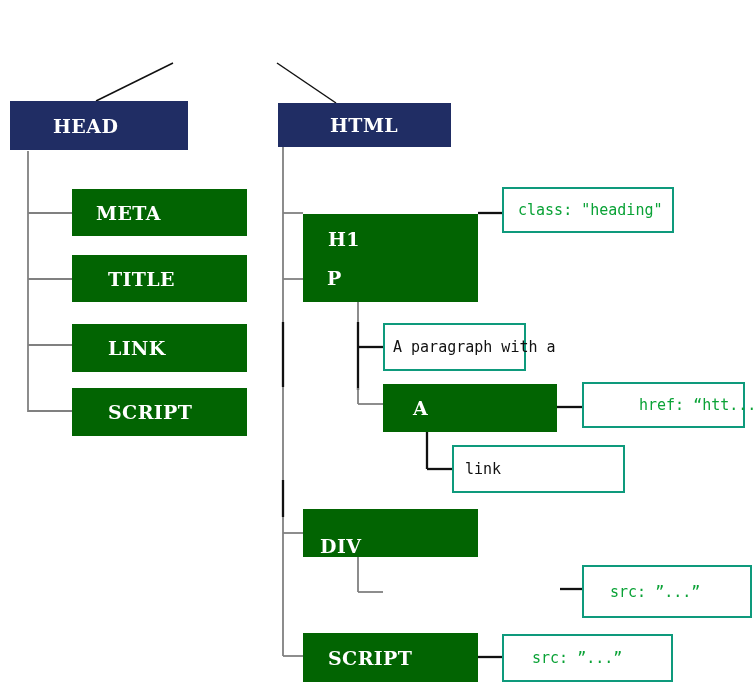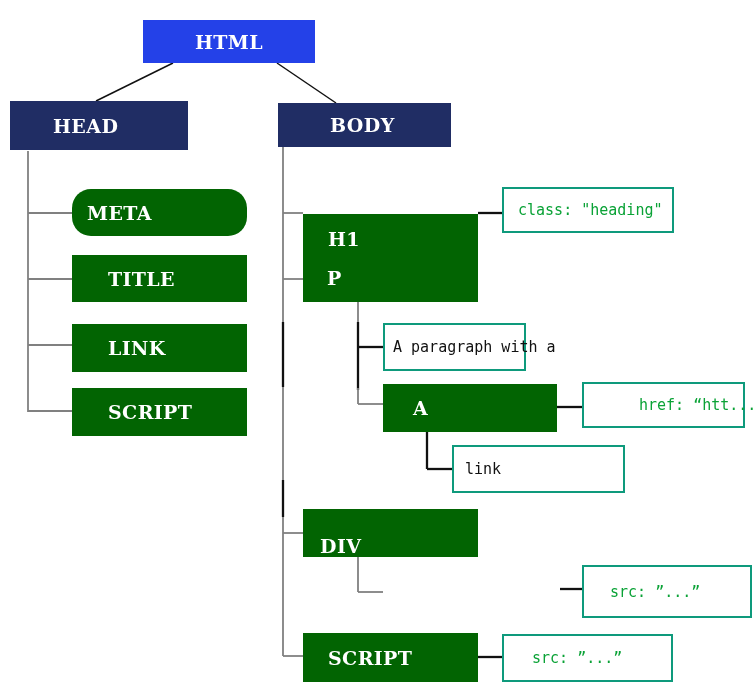--- a/index.html
+++ b/index.html
@@ -85,32 +85,29 @@
 
     <line class="gline" x1="358" y1="557" x2="358" y2="592"></line>
     <line class="gline" x1="358" y1="592" x2="383" y2="592"></line>
 
     <line class="bline" x1="478" y1="213" x2="502" y2="213"></line>
     <line class="bline" x1="557" y1="407" x2="582" y2="407"></line>
     <line class="bline" x1="560" y1="589" x2="582" y2="589"></line>
     <line class="bline" x1="478" y1="657" x2="502" y2="657"></line>
   </svg>
 
-  <div class="node node-root centered" style="left:143px; top:20px; width:172px; height:43px;">
-    <span>HTML</span>
-  </div>
 
   <div class="node node-section" style="left:10px; top:101px; width:178px; height:49px; padding-left:43px;">
     <span>HEAD</span>
   </div>
   <div class="node node-section" style="left:278px; top:103px; width:173px; height:44px; padding-left:52px;">
-    <span>BODY</span>
+    <span>HTML</span>
   </div>
 
-  <div class="node node-element" style="left:72px; top:189px; width:175px; height:47px; padding-left:15px;border-radius:19px;">
+  <div class="node node-element" style="left:72px; top:189px; width:175px; height:47px; padding-left:24px;">
     <span>META</span>
   </div>
   <div class="node node-element" style="left:72px; top:255px; width:175px; height:47px; padding-left:36px;">
     <span>TITLE</span>
   </div>
   <div class="node node-element" style="left:72px; top:324px; width:175px; height:48px; padding-left:36px;">
     <span>LINK</span>
   </div>
   <div class="node node-element" style="left:72px; top:388px; width:175px; height:48px; padding-left:36px;">
     <span>SCRIPT</span>

